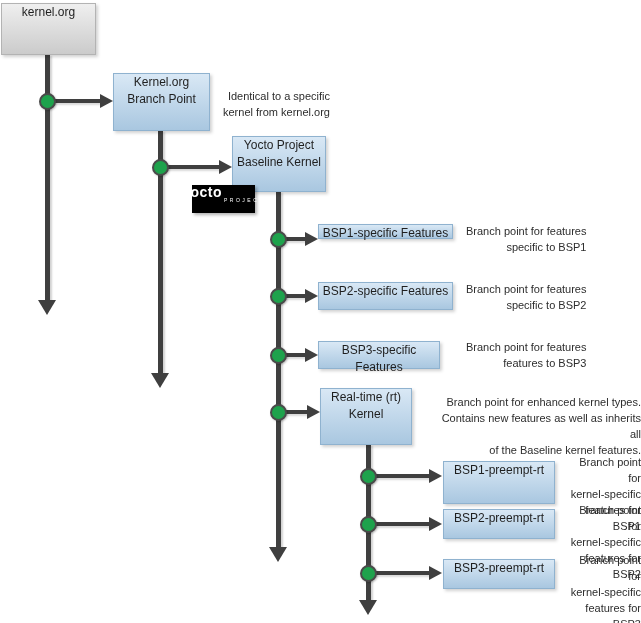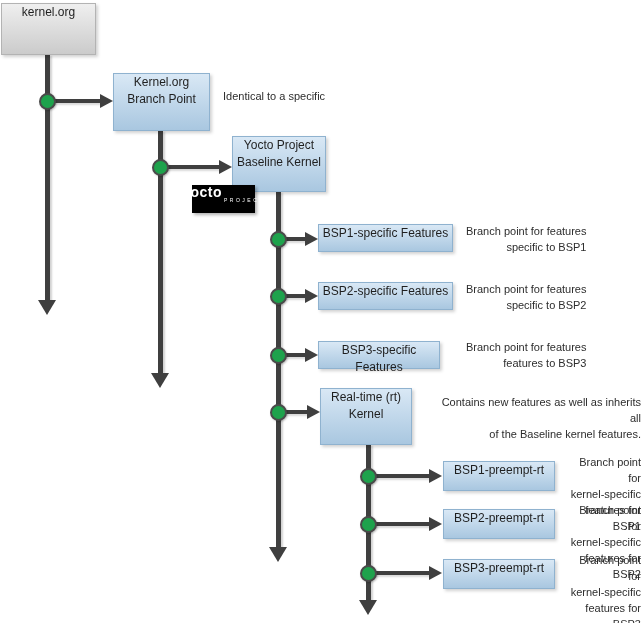--- a/index.html
+++ b/index.html
@@ -99,70 +99,72 @@
   <div class="node blue" style="left:232px;top:136px;width:94px;height:56px;">
     <span>Yocto Project</span>
     <span>Baseline Kernel</span>
   </div>
 
   <div class="logo" style="left:192px;top:185px;width:63px;height:28px;">
     <span class="main">yocto ·</span>
     <span class="sub">PROJECT</span>
   </div>
 
-  <div class="node blue" style="left:318px;top:224px;width:135px;height:28px;">
+  <div class="node blue" style="left:318px;top:224px;width:135px;height:15px;">
     <span>BSP1-specific Features</span>
   </div>
 
   <div class="node blue" style="left:318px;top:282px;width:135px;height:28px;">
     <span>BSP2-specific Features</span>
   </div>
 
   <div class="node blue" style="left:318px;top:341px;width:122px;height:28px;">
     <span>BSP3-specific Features</span>
   </div>
 
   <div class="node blue" style="left:320px;top:388px;width:92px;height:57px;">
     <span>Real-time (rt)</span>
     <span>Kernel</span>
   </div>
 
-  <div class="node blue" style="left:443px;top:461px;width:112px;height:30px;">
+  <div class="node blue" style="left:443px;top:461px;width:112px;height:43px;">
     <span>BSP1-preempt-rt</span>
   </div>
 
   <div class="node blue" style="left:443px;top:509px;width:112px;height:30px;">
     <span>BSP2-preempt-rt</span>
   </div>
 
   <div class="node blue" style="left:443px;top:559px;width:112px;height:30px;">
     <span>BSP3-preempt-rt</span>
   </div>
 
   <div class="ann" style="left:223px;top:88px;">
     <span>Identical to a specific</span>
+    <span>kernel from kernel.org</span>
   </div>
 
 
   <div class="ann" style="left:466px;top:223px;">
     <span>Branch point for features</span>
     <span>specific to BSP1</span>
   </div>
 
   <div class="ann" style="left:466px;top:281px;">
     <span>Branch point for features</span>
     <span>specific to BSP2</span>
   </div>
 
   <div class="ann" style="left:466px;top:339px;">
     <span>Branch point for features</span>
     <span>features to BSP3</span>
   </div>
 
   <div class="ann" style="left:430px;top:394px;">
+    <span>Branch point for enhanced kernel types.</span>
     <span>Contains new features as well as inherits all</span>
     <span>of the Baseline kernel features.</span>
   </div>
 
   <div class="ann" style="left:565px;top:454px;">
     <span>Branch point for</span>
     <span>kernel-specific</span>
     <span>features for BSP1</span>
   </div>
 

